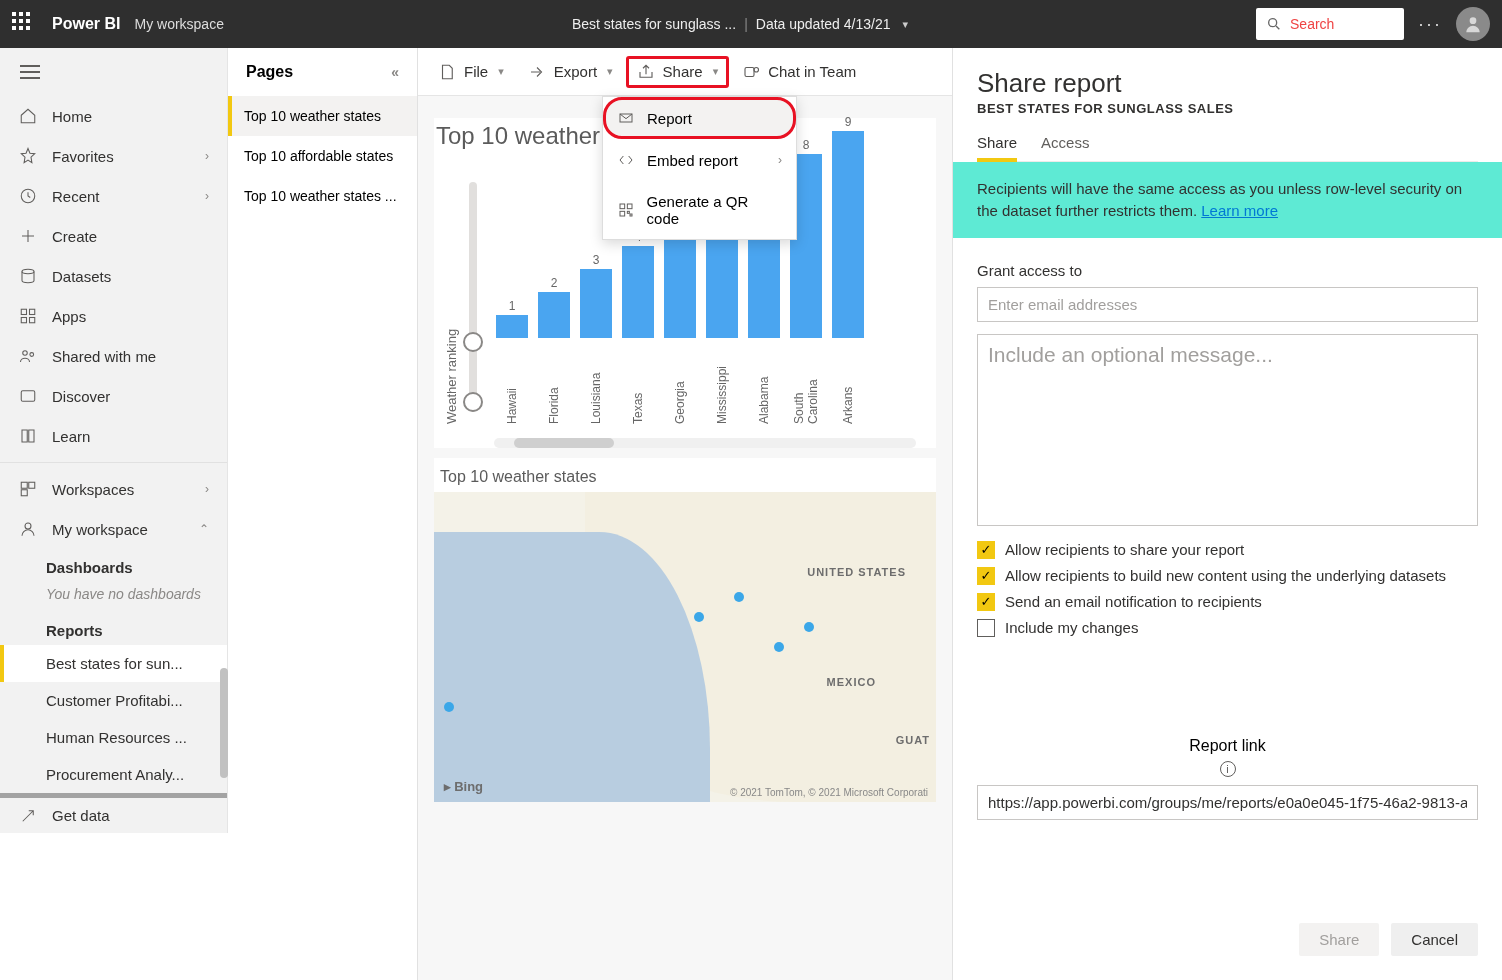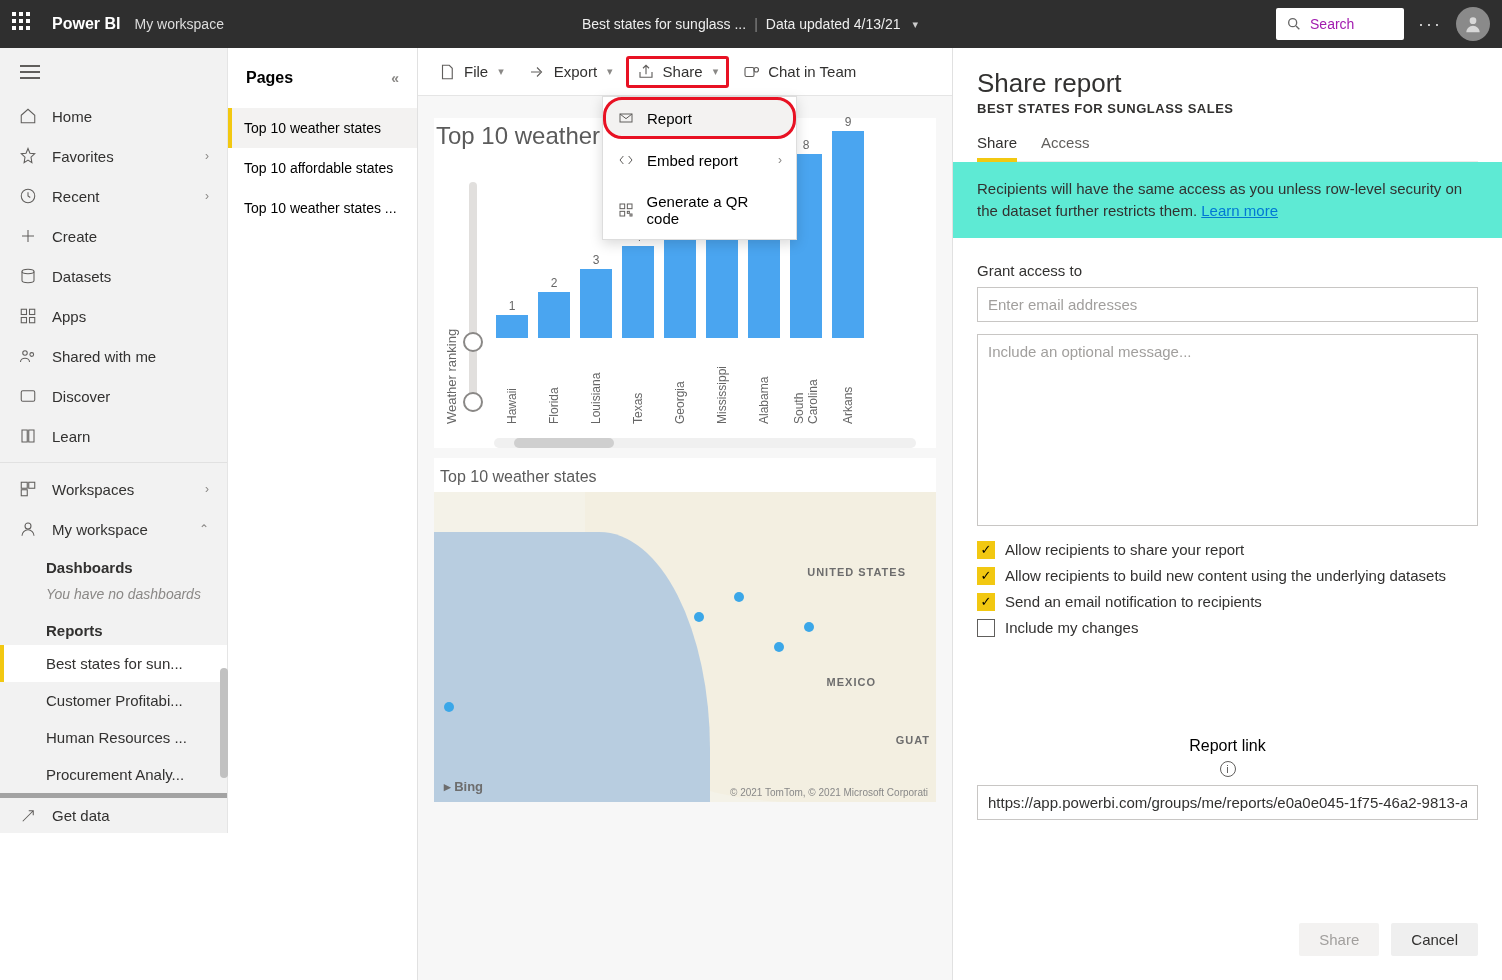--- a/index.html
+++ b/index.html
@@ -6,21 +6,21 @@
 body { width: 1502px; height: 980px; overflow: hidden; background: #fff; }
 
 
 .topbar { height: 48px; background: #2f2f2f; color: #fff; display: flex; align-items: center; padding: 0 12px; }
 .topbar .waffle { width: 24px; height: 24px; display: grid; grid-template-columns: repeat(3,4px); grid-template-rows: repeat(3,4px); gap:3px; cursor:pointer; }
 .topbar .waffle span { background:#fff; }
 .topbar .brand { font-weight:600; font-size:16px; margin-left:16px; }
 .topbar .workspace { font-size:14px; margin-left:14px; color:#ddd; }
 .topbar .center { flex:1; display:flex; justify-content:center; align-items:center; gap:8px; font-size:14px; color:#eee; }
 .topbar .divider-v { color:#888; }
-.topbar .search { background:#fff; color:#a21caf; width:128px; height:32px; display:flex; align-items:center; padding:0 10px; border-radius:2px; font-size:14px; }
+.topbar .search { background:#fff; color:#ef4444; width:148px; height:32px; display:flex; align-items:center; padding:0 10px; border-radius:2px; font-size:14px; }
 .topbar .more { margin:0 14px; color:#ddd; font-size:18px; letter-spacing:2px; cursor:pointer; }
 .topbar .avatar { width:34px; height:34px; border-radius:50%; background:#8a8a8a; display:flex; align-items:center; justify-content:center; }
 .topbar .avatar svg { width:20px; height:20px; fill:#d8d8d8; }
 
 
 .shell { display:flex; height:calc(980px - 48px); }
 
 
 .leftnav { width:228px; background:#f2f2f2; border-right:1px solid #e5e5e5; display:flex; flex-direction:column; font-size:15px; color:#323130; overflow:hidden; }
 .hamburger-row { height:48px; display:flex; align-items:center; padding:0 20px; }
@@ -34,21 +34,21 @@
 .nav-section-label { font-weight:600; padding:10px 18px 6px 46px; font-size:15px; }
 .nav-empty { color:#8a8886; font-style:italic; font-size:14px; padding:4px 18px 10px 46px; }
 .nav-subitem { padding:10px 18px 10px 46px; cursor:pointer; font-size:15px; white-space:nowrap; overflow:hidden; text-overflow:ellipsis; }
 .nav-subitem.active { background:#fff; position:relative; }
 .nav-subitem.active::before { content:""; position:absolute; left:0; top:0; bottom:0; width:4px; background:#f2c811; }
 .nav-footer { margin-top:auto; }
 .scroll-thumb { position:absolute; right:0; width:8px; height:110px; background:#c1c1c1; border-radius:4px; top:620px; }
 
 
 .pagescol { width:190px; border-right:1px solid #e1e1e1; background:#fff; }
-.pages-header { height:60px; display:flex; align-items:center; padding:0 18px; font-weight:600; font-size:16px; }
+.pages-header { height:48px; display:flex; align-items:center; padding:0 18px; font-weight:600; font-size:16px; }
 .pages-header .collapse { margin-left:auto; color:#8a8886; font-size:14px; cursor:pointer; }
 .page-item { padding:12px 16px; font-size:14px; cursor:pointer; white-space:nowrap; overflow:hidden; text-overflow:ellipsis; }
 .page-item.active { background:#f3f2f1; border-left:4px solid #f2c811; font-weight:400; padding-left:12px; }
 
 
 .canvas { flex:1; background:#f7f7f7; position:relative; overflow:hidden; }
 .toolbar { height:48px; background:#fff; border-bottom:1px solid #e5e5e5; display:flex; align-items:center; padding:0 10px; gap:4px; font-size:15px; color:#323130; }
 .tbtn { display:flex; align-items:center; gap:8px; padding:6px 10px; cursor:pointer; border-radius:2px; }
 .tbtn .ticon { width:18px; height:18px; display:flex; align-items:center; justify-content:center; }
 .tbtn .ticon svg { width:18px; height:18px; stroke:#605e5c; fill:none; stroke-width:1.5; }
@@ -97,21 +97,21 @@
 .panel-tabs { display:flex; gap:24px; margin-top:18px; border-bottom:1px solid #edebe9; }
 .ptab { padding:0 0 10px 0; font-size:15px; color:#605e5c; cursor:pointer; position:relative; }
 .ptab.active { color:#323130; font-weight:400; }
 .ptab.active::after { content:""; position:absolute; left:0; right:0; bottom:-1px; height:4px; background:#f2c811; }
 .panel-info { padding:16px 24px; font-size:15px; color:#323130; line-height:1.45; background:#5eead4; }
 .panel-info a { color:#0078d4; text-decoration:underline; cursor:pointer; }
 .panel-body { padding:16px 24px 8px 24px; flex:1; overflow:auto; }
 .fld-label { font-size:15px; color:#323130; margin:8px 0; }
 .input { width:100%; border:1px solid #c8c6c4; padding:8px 10px; font-size:15px; color:#323130; }
 .input::placeholder { color:#a19f9d; }
-.textarea { width:100%; height:192px; border:1px solid #c8c6c4; padding:8px 10px; font-size:15px; resize:none; margin-top:12px; }
+.textarea { width:100%; height:192px; border:1px solid #c8c6c4; padding:8px 10px; font-size:21px; resize:none; margin-top:12px; }
 .textarea::placeholder { color:#a19f9d; }
 .checks { margin-top:11px; }
 .chk { display:flex; align-items:center; gap:10px; margin:8px 0; font-size:15px; color:#323130; cursor:pointer; }
 .chk .box { width:18px; height:18px; border:1px solid #605e5c; display:flex; align-items:center; justify-content:center; }
 .chk.checked .box { background:#f2c811; border-color:#f2c811; }
 .chk.checked .box::after { content:"✓"; font-size:13px; color:#000; }
 .report-link-label { margin-top:100px; font-size:16px; display:flex; align-items:center; gap:6px;flex-direction:column; }
 .report-link-label .info { width:16px; height:16px; border:1.2px solid #605e5c; border-radius:50%; display:flex; align-items:center; justify-content:center; font-size:11px; color:#605e5c; }
 .panel-footer { padding:16px 24px 24px 0; display:flex; justify-content:flex-end; gap:12px; }
 .btn { padding:8px 20px; font-size:15px; border:none; cursor:pointer; border-radius:2px; }

